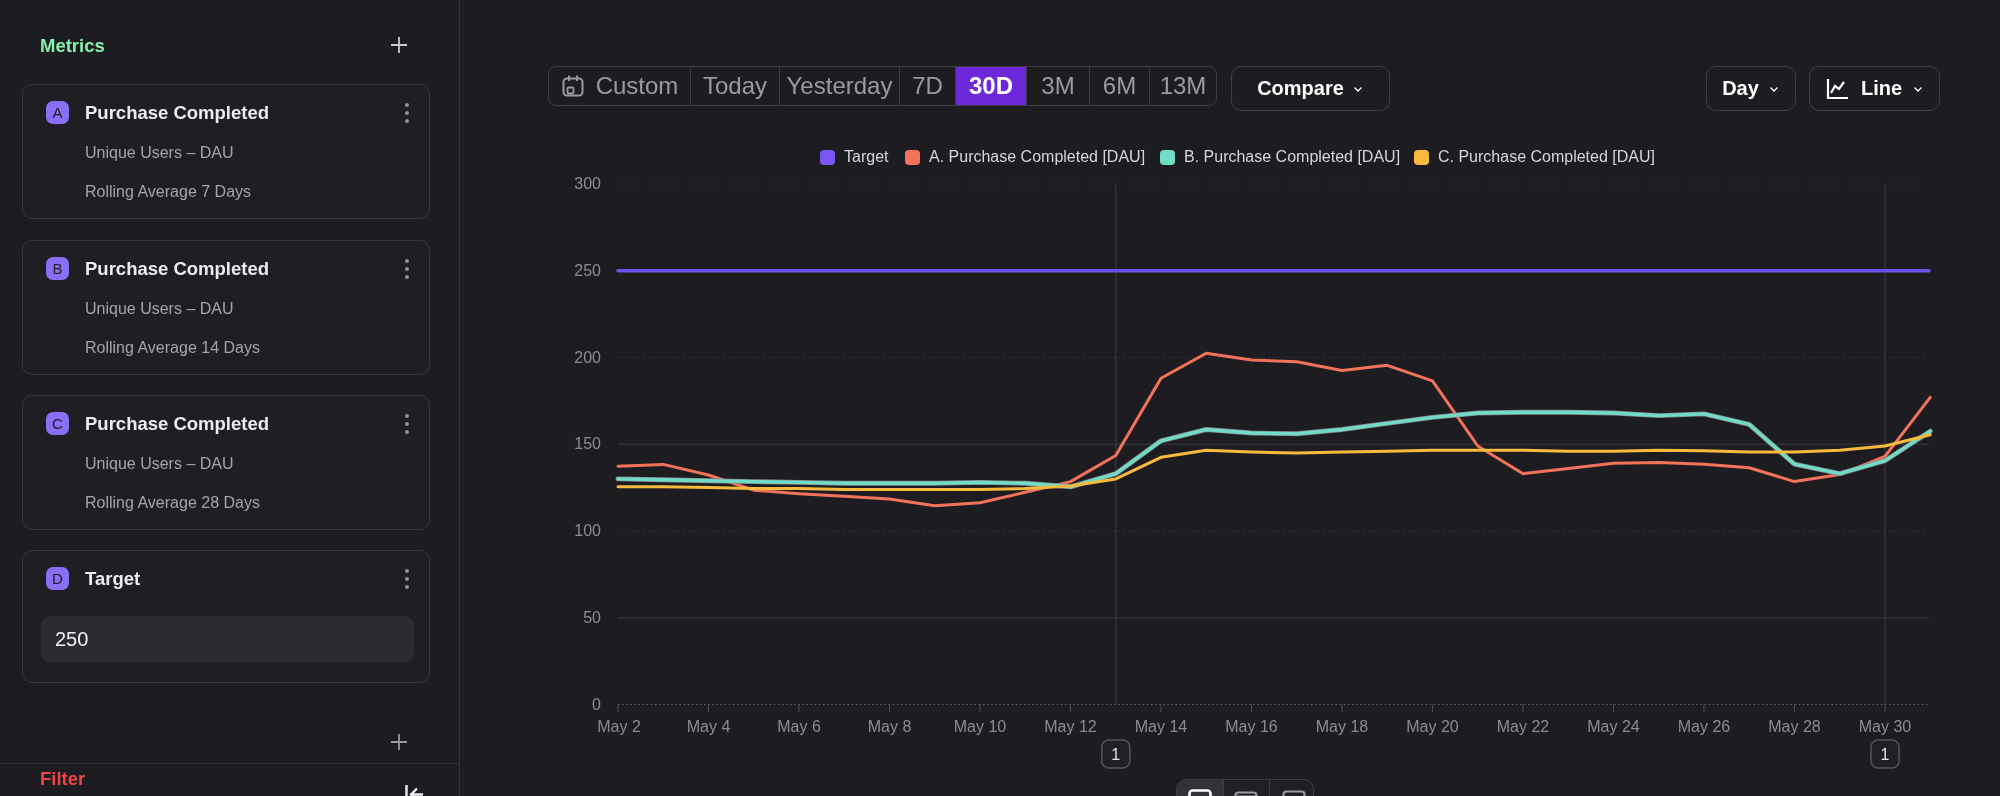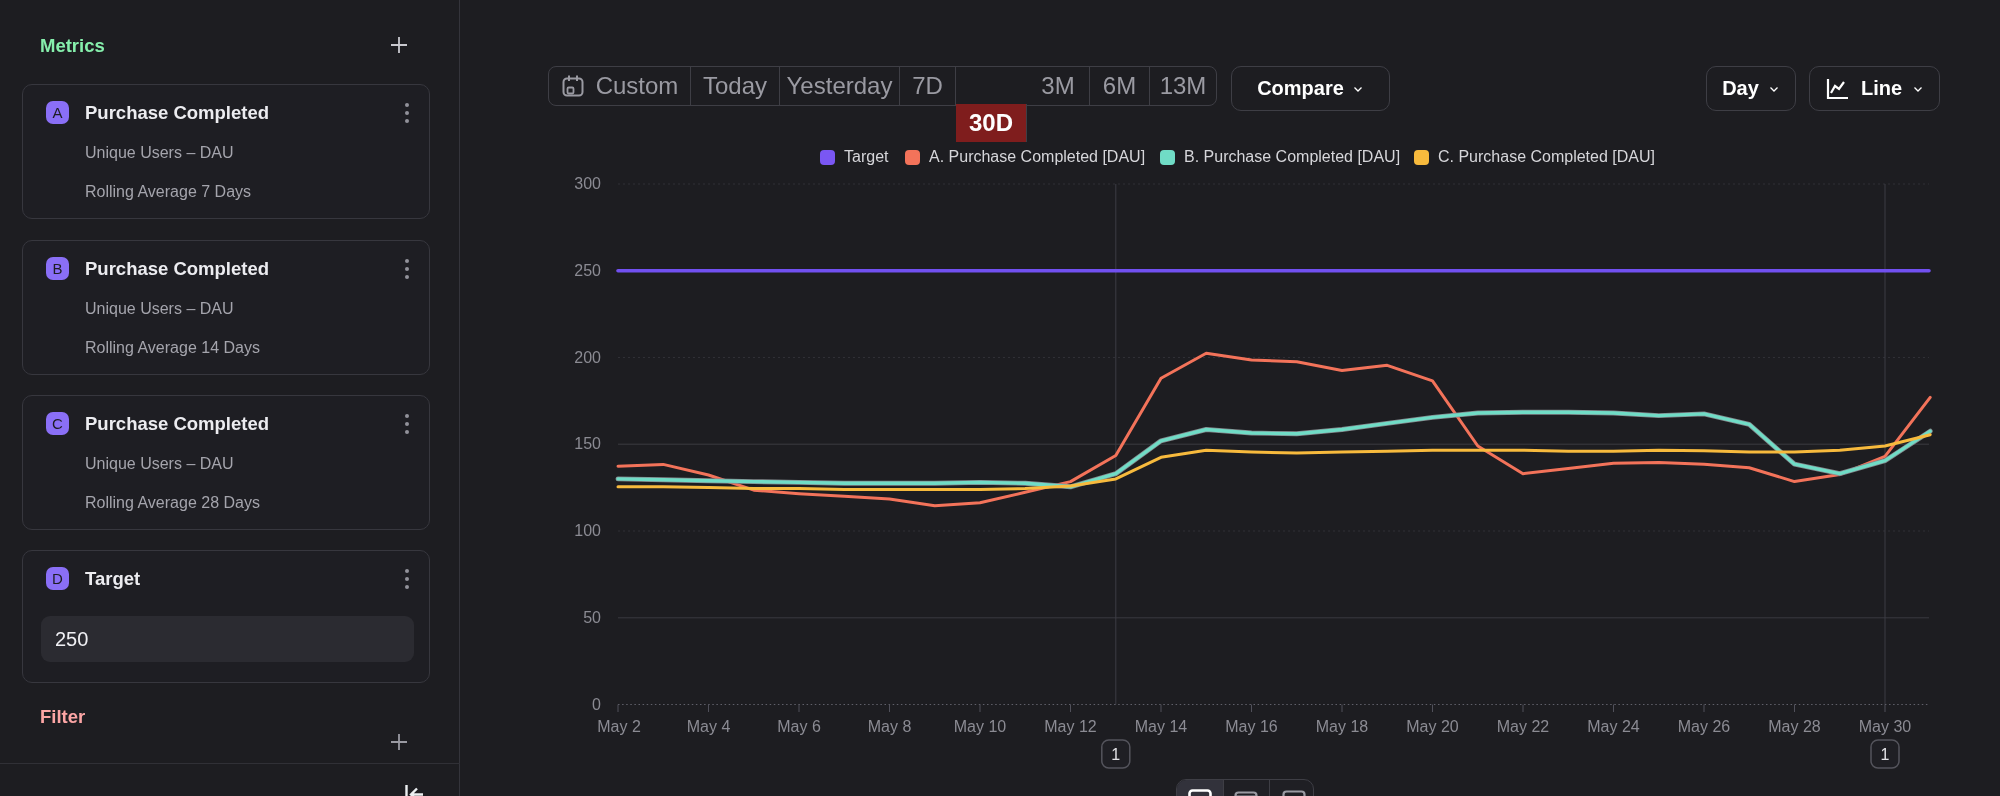--- a/index.html
+++ b/index.html
@@ -25,21 +25,21 @@
   .inputbox { position:absolute; left:18px; top:65px; width:373px; height:46px;
     background:#2b2b31; border-radius:9px; color:#f0f0f4; font-size:20px;
     display:flex; align-items:center; padding-left:14px; }
 
   
   .seg { position:absolute; left:548px; top:66px; height:40px; display:flex;
     border:1px solid #3e3e45; border-radius:8px; }
   .seg .cell { height:38px; display:flex; align-items:center; justify-content:center;
     color:#9a9aa2; font-size:24px; border-right:1px solid #3e3e45; }
   .seg .cell:last-child { border-right:none; }
-  .seg .active { background:#7f1d1d; color:#ffffff; font-weight:bold;margin-top:37px; }
+  .seg .active { background:#6d28d9; color:#ffffff; font-weight:bold; }
   .btn { position:absolute; height:45px; top:66px; border:1px solid #3e3e45; border-radius:10px;
     display:flex; align-items:center; justify-content:center; color:#ffffff;
     font-size:20px; font-weight:bold; }
 
   
   .leg { position:absolute; top:149px; height:16px; display:flex; align-items:center; }
   .sw { width:15px; height:15px; border-radius:4px; margin-right:9px; }
   .leg span { font-size:16px; color:#d6d6da; }
 
   
@@ -179,21 +179,21 @@
       <div class="badge">D</div>
       <div class="ctitle">Target</div>
       <div class="dots">
           <i></i>
           <i></i>
           <i></i>
         </div>
       <div class="inputbox">250</div>
     </div>
 
-    <div class="sbtitle" style="top:706px; color:#fca5a5;">Filter</div>
+    <div class="sbtitle" style="top:768px; color:#ef4444;">Filter</div>
     <svg class="plus" style="left:389px; top:732px;" viewBox="0 0 20 20">
       <path d="M10 2 V18 M2 10 H18" stroke="#9a9aa2" stroke-width="1.8" fill="none"></path>
     </svg>
     <div class="abs" style="left:0; top:763px; width:460px; height:1px; background:#303036;"></div>
     <svg class="abs" style="left:402px; top:784px;" width="26" height="12" viewBox="0 0 26 12">
       <path d="M4.5 1 V12 M21 10.5 H8.5 M15 4.5 L9 10.5 L15 16" stroke="#eceff1" stroke-width="2.4" fill="none"></path>
     </svg>
   </div>
 
   <div class="seg">

